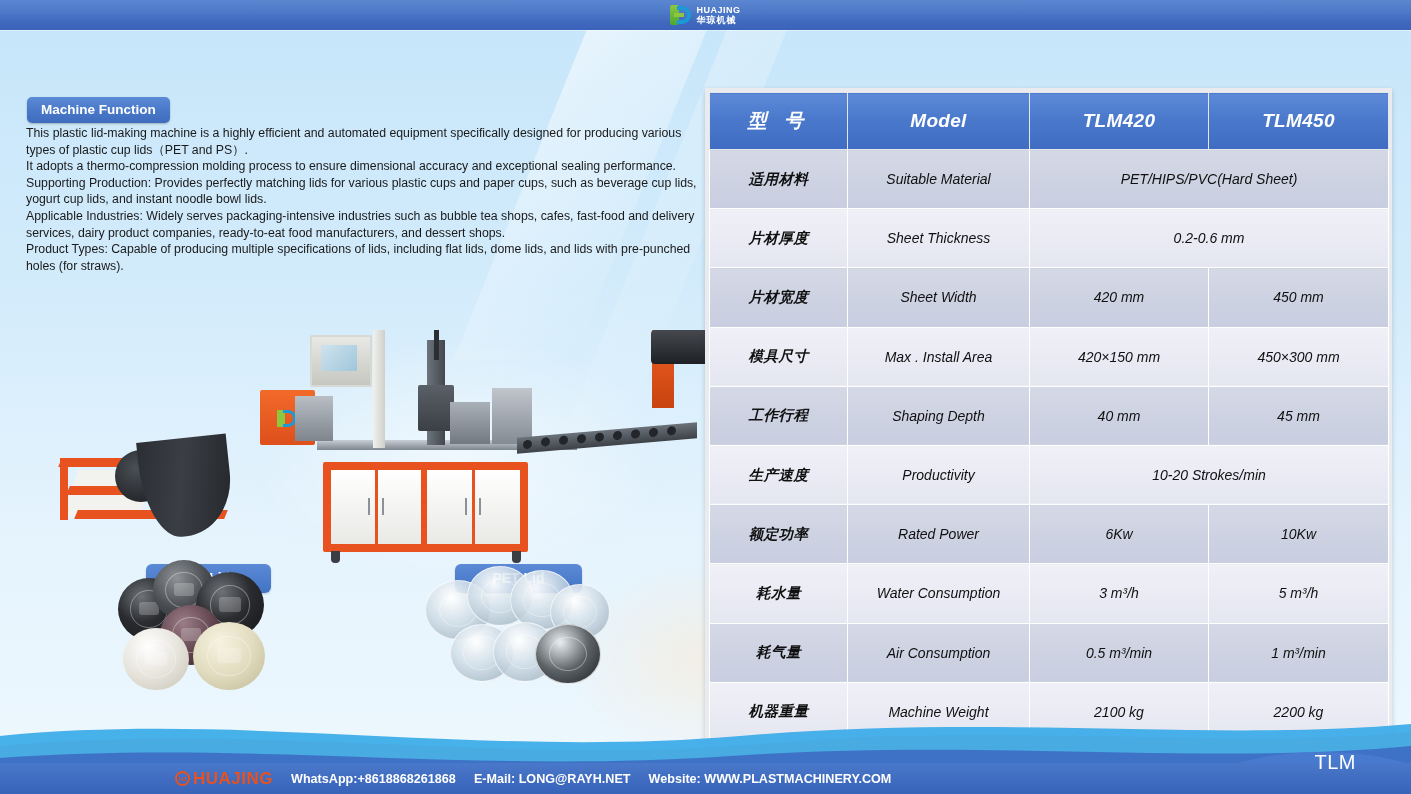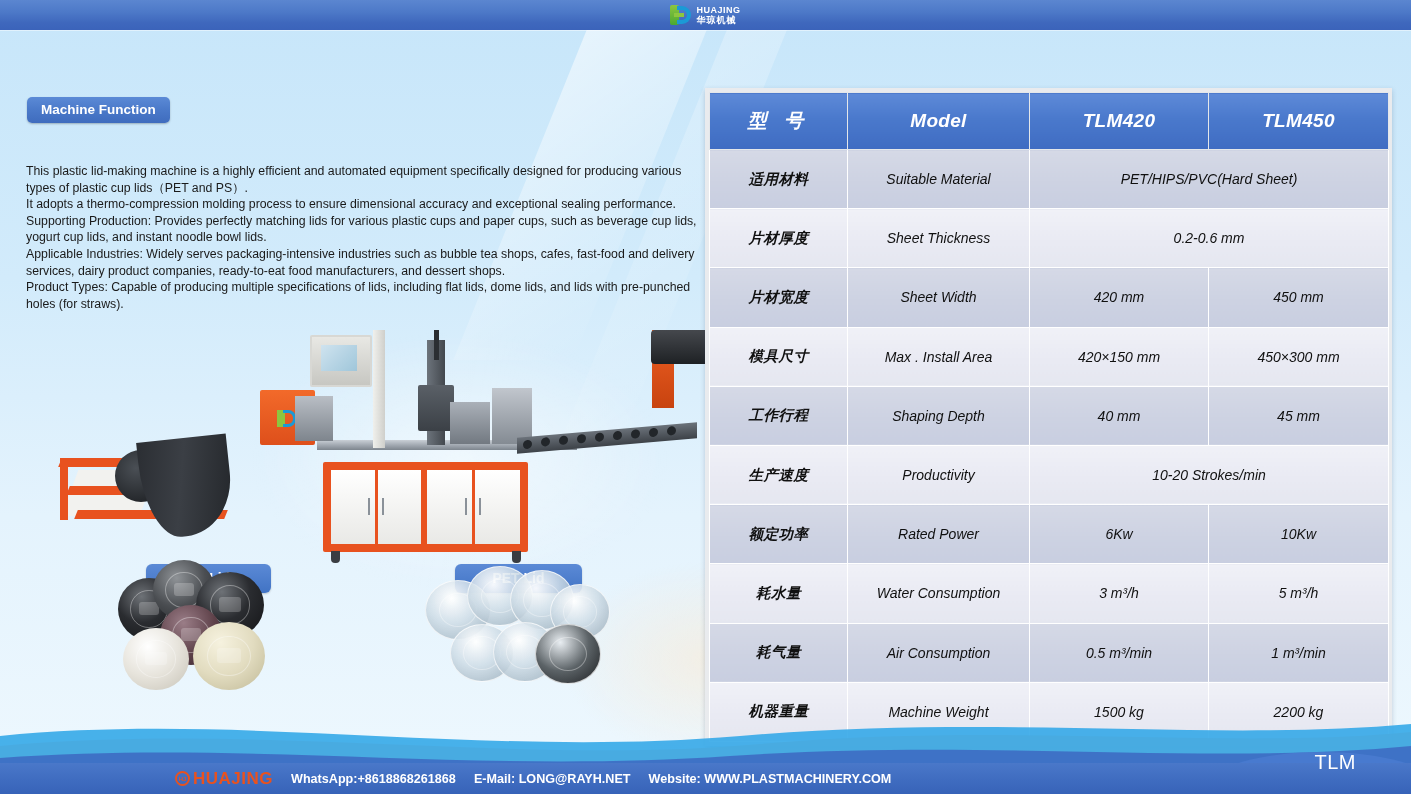--- a/index.html
+++ b/index.html
@@ -48,21 +48,21 @@
   #mf-badge{
     position:absolute;left:27px;top:67px;
     background:linear-gradient(180deg,#5b8ad6 0%,#4a79c9 50%,#3f6cbe 100%);
     color:#fff;font-size:13.5px;font-weight:bold;
     padding:5px 14px 6px 14px;border-radius:5px;
     box-shadow:0 1px 2px rgba(0,0,0,.25);
     white-space:nowrap;
   }
   #mf-body{
     position:absolute;left:26px;top:95px;width:676px;
-    font-size:12.3px;line-height:16.6px;color:#1a1a1a;margin-top:38px;
+    font-size:12.3px;line-height:16.6px;color:#1a1a1a;
   }
   #mf-body p{margin:0;}
   
   #machine{position:absolute;left:55px;top:300px;width:620px;height:240px;}
   .mach{position:absolute;}
   .white{background:#f4f4f2;}
   .grey{background:#9aa1a8;}
   
   #cab-frame{left:268px;top:132px;width:205px;height:90px;background:#e8521f;border-radius:2px;}
   #cab-inner1{left:276px;top:140px;width:90px;height:74px;background:linear-gradient(180deg,#ffffff,#e9e9e6);}
@@ -378,21 +378,21 @@
           </tr>
           <tr class="rA">
             <td class="cn">耗气量</td>
             <td class="en">Air Consumption</td>
             <td class="val">0.5 m³/min</td>
             <td class="val">1 m³/min</td>
           </tr>
           <tr class="rB">
             <td class="cn">机器重量</td>
             <td class="en">Machine Weight</td>
-            <td class="val">1500 kg</td>
+            <td class="val">2100 kg</td>
             <td class="val">2200 kg</td>
           </tr>
         </tbody>
     </table>
   </div>
 
   <svg id="waves" viewBox="0 0 1411 120" preserveAspectRatio="none">
     <path d="M0,72 C260,48 520,92 760,70 C1010,48 1230,76 1411,58 L1411,120 L0,120 Z" fill="#f0b793" opacity="0.85"></path>
     <path d="M0,62 C240,38 480,84 740,62 C1000,40 1210,68 1411,50 L1411,120 L0,120 Z" fill="#35a8e8" opacity="0.9"></path>
     <path d="M0,84 C250,66 470,100 730,82 C990,64 1200,92 1411,72 L1411,120 L0,120 Z" fill="#3e6fc4" opacity="0.95"></path>

